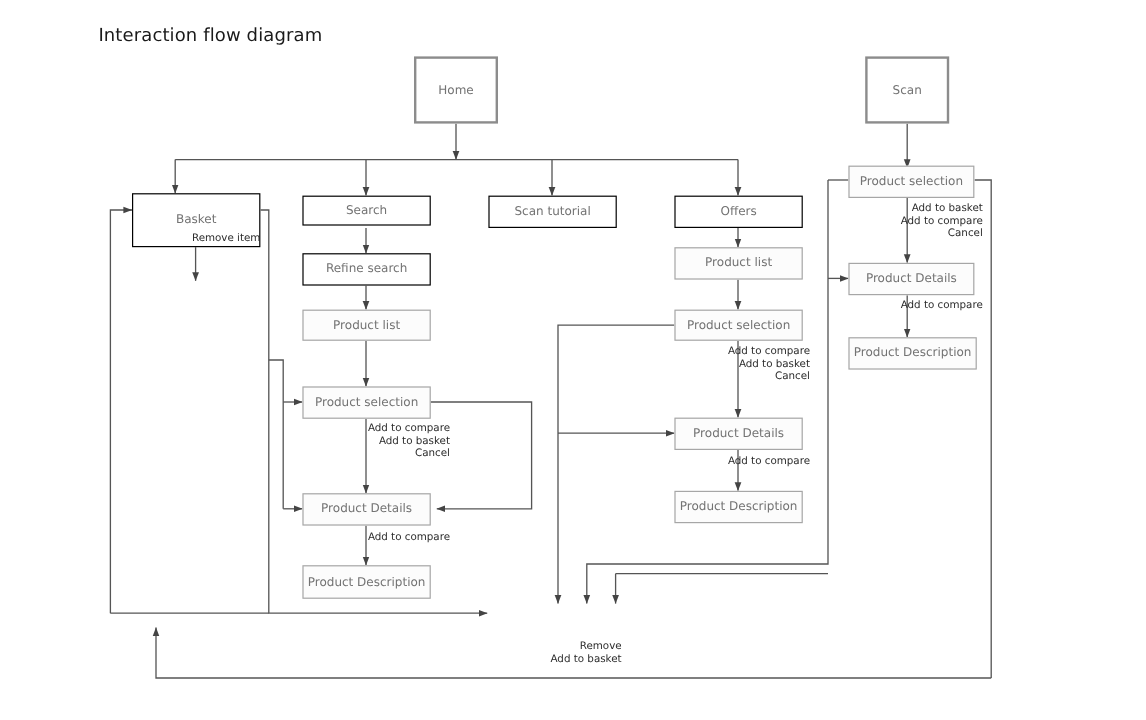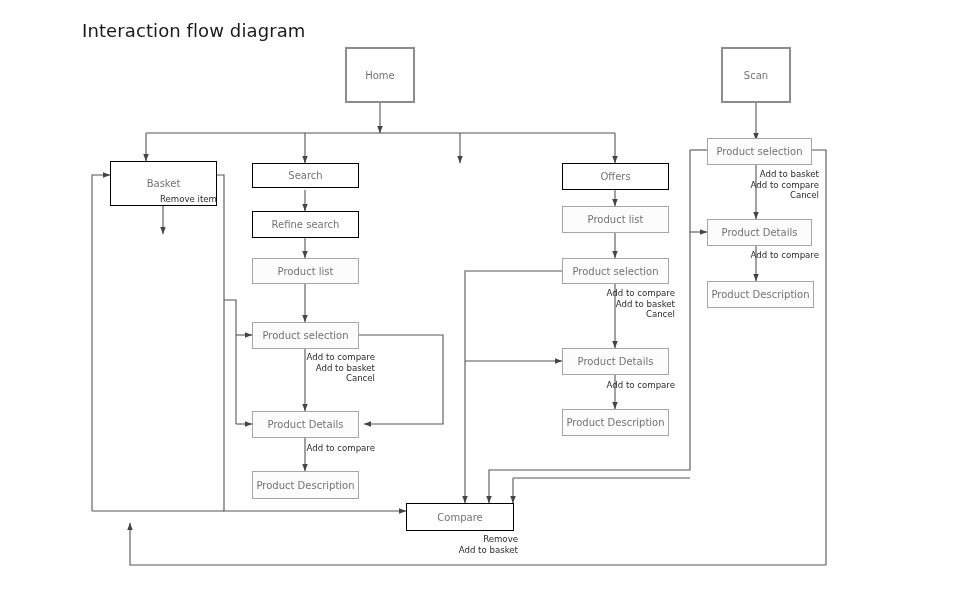--- a/index.html
+++ b/index.html
@@ -17,21 +17,21 @@
   #canvas {
     position: absolute;
     left: 0; top: 0;
     width: 955px;
     height: 600px;
   }
   .title {
     position: absolute;
     left: 82px;
     top: 20px;
-    font-size: 18px;
+    font-size: 15px;
     color: #1a1a1a;
     letter-spacing: 0.1px;
     white-space: nowrap;
   }
   svg.wires {
     position: absolute;
     left: 0; top: 0;
     width: 955px;
     height: 600px;
     pointer-events: none;
@@ -147,36 +147,36 @@
   <div class="node strong" style="left:252px; top:211px; width:107px; height:27px;">Refine search</div>
   <div class="node soft" style="left:252px; top:258px; width:107px; height:26px;">Product list</div>
   <div class="node soft" style="left:252px; top:322px; width:107px; height:27px;">Product selection</div>
   <div class="edge-label right" style="left:245px; top:352px; width:130px; white-space:pre;">Add to compare
 Add to basket
 Cancel</div>
   <div class="node soft" style="left:252px; top:411px; width:107px; height:27px;">Product Details</div>
   <div class="edge-label right" style="left:245px; top:443px; width:130px;">Add to compare</div>
   <div class="node soft" style="left:252px; top:471px; width:107px; height:28px;">Product Description</div>
 
+  <div class="node strong" style="left:407px; top:163px; width:107px; height:27px;">Scan tutorial</div>
 
   <div class="node strong" style="left:562px; top:163px; width:107px; height:27px;">Offers</div>
   <div class="node soft" style="left:562px; top:206px; width:107px; height:27px;">Product list</div>
   <div class="node soft" style="left:562px; top:258px; width:107px; height:26px;">Product selection</div>
   <div class="edge-label right" style="left:555px; top:288px; width:120px; white-space:pre;">Add to compare
 Add to basket
 Cancel</div>
   <div class="node soft" style="left:562px; top:348px; width:107px; height:27px;">Product Details</div>
   <div class="edge-label right" style="left:555px; top:380px; width:120px;">Add to compare</div>
   <div class="node soft" style="left:562px; top:409px; width:107px; height:27px;">Product Description</div>
 
   <div class="node soft" style="left:707px; top:138px; width:105px; height:27px;">Product selection</div>
   <div class="edge-label right" style="left:700px; top:169px; width:119px; white-space:pre;">Add to basket
 Add to compare
 Cancel</div>
   <div class="node soft" style="left:707px; top:219px; width:105px; height:27px;">Product Details</div>
   <div class="edge-label right" style="left:700px; top:250px; width:119px;">Add to compare</div>
   <div class="node soft" style="left:707px; top:281px; width:107px; height:27px;">Product Description</div>
 
-  <div class="node strong" style="left:406px; top:503px; width:108px; height:28px;">Compare</div>
   <div class="edge-label right" style="left:400px; top:534px; width:118px; white-space:pre;">Remove
 Add to basket</div>
 
 </div>
 
 </body></html>

